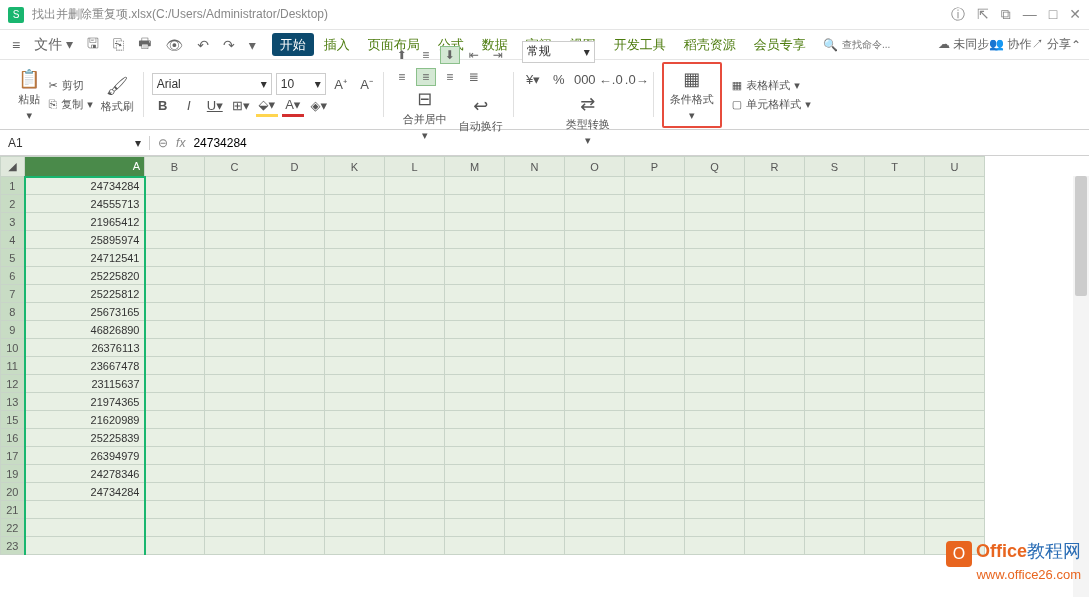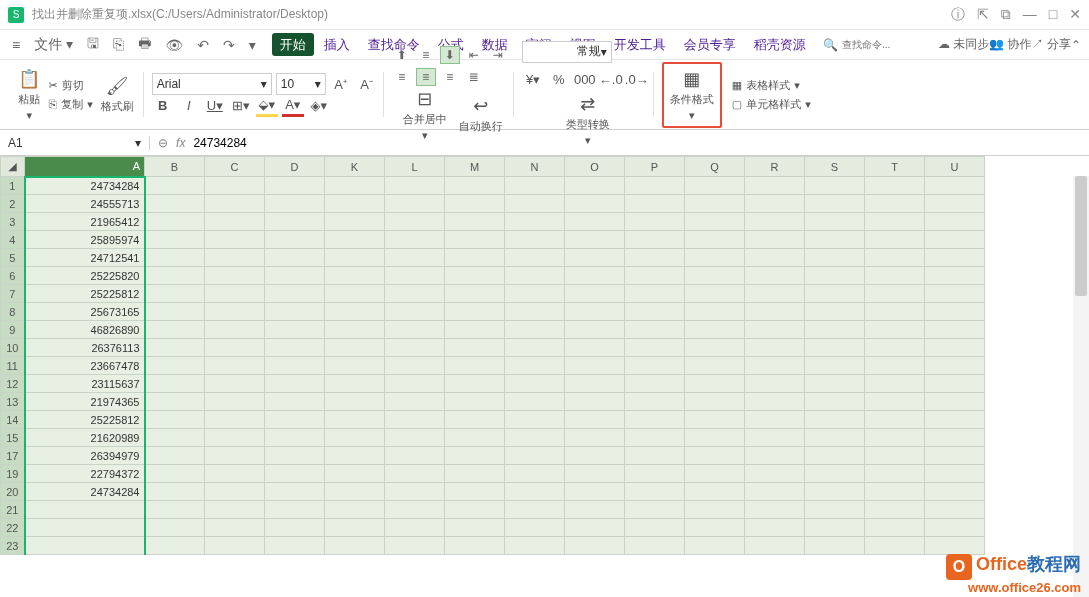--- a/index.html
+++ b/index.html
@@ -10,22 +10,22 @@
 .titlebar .logo { width: 16px; height: 16px; background: #19b66f; border-radius: 2px; color: #fff; font-size: 10px; display: flex; align-items: center; justify-content: center; margin-right: 8px; }
 .titlebar .title { color: #888; font-size: 12px; flex: 1; }
 .titlebar .win-controls { display: flex; gap: 12px; color: #888; }
 .titlebar .win-controls span { cursor: pointer; font-size: 14px; }
 
 
 .menubar { height: 30px; display: flex; align-items: center; padding: 0 8px; gap: 4px; border-bottom: 1px solid #e5e5e5; }
 .menubar .menu-left { display: flex; align-items: center; gap: 6px; }
 .menubar .menu-left .icon-btn { color: #666; cursor: pointer; padding: 2px 4px; font-size: 14px; }
 .menubar .tabs { display: flex; align-items: center; gap: 2px; margin-left: 8px; }
-.menubar .tab { padding: 4px 8px; cursor: pointer; color: #4c1d95; font-size: 13px; }
-.menubar .tab.active { background: #14532d; color: #fff; border-radius: 3px; }
+.menubar .tab { padding: 4px 8px; cursor: pointer; color: #4d7c0f; font-size: 13px; }
+.menubar .tab.active { background: #0c4a6e; color: #fff; border-radius: 3px; }
 .menubar .search { margin-left: auto; display: flex; align-items: center; gap: 4px; color: #aaa; }
 .menubar .search input { border: none; outline: none; font-size: 10px; width: 80px; color: #888; }
 .menubar .right-actions { display: flex; align-items: center; margin-left: 12px; color: #666; font-size: 12px; }
 
 
 .ribbon { height: 70px; display: flex; align-items: center; padding: 4px 8px; border-bottom: 1px solid #d0d0d0; gap: 2px; position: relative; }
 .ribbon-group { display: flex; flex-direction: column; align-items: center; padding: 0 6px; height: 100%; justify-content: center; position: relative; }
 .ribbon-group.sep::after { content: ""; position: absolute; right: 0; top: 8px; bottom: 8px; width: 1px; background: #e0e0e0; }
 .ribbon-btn { display: flex; flex-direction: column; align-items: center; cursor: pointer; padding: 2px 4px; color: #555; font-size: 11px; gap: 2px; }
 .ribbon-btn .ico { font-size: 18px; }
@@ -59,21 +59,21 @@
 .sheet .col-other { width: 60px; }
 .sheet .sel-col { border-left: 2px solid #19b66f; border-right: 2px solid #19b66f; }
 .sheet tbody tr:first-child .sel-col { border-top: 2px solid #19b66f; }
 .sheet thead th.col-a { background: #4a8a4a; color: #fff; }
 .sheet tbody th.sel-row { background: #c8dcc4; }
 .corner { background: #e0e8dc; }
 .scrollbar-v { position: absolute; right: 0; top: 20px; bottom: 0; width: 16px; background: #f4f4f4; }
 .scrollbar-v .thumb { position: absolute; left: 2px; right: 2px; top: 0; height: 120px; background: #ccc; border-radius: 2px; }
 
 
-.watermark { position: absolute; right: 8px; bottom: 2px; text-align: right; font-weight: bold; }
+.watermark { position: absolute; right: 8px; bottom: 15px; text-align: right; font-weight: normal; }
 .watermark .wm-logo { display: inline-block; width: 26px; height: 26px; background: #e8651f; border-radius: 4px; color: #fff; font-size: 16px; text-align: center; line-height: 26px; vertical-align: middle; margin-right: 4px; }
 .watermark .wm1 { color: #2a6db5; font-size: 18px; }
 .watermark .wm1 b { color: #e8651f; }
 .watermark .wm2 { color: #e8651f; font-size: 13px; text-align: right; }
 </style>
 </head>
 <body>
 
 <div class="titlebar">
   <div class="logo">S</div>
@@ -96,28 +96,28 @@
     <span class="icon-btn">⎘</span>
     <span class="icon-btn">🖶</span>
     <span class="icon-btn">👁</span>
     <span class="icon-btn">↶</span>
     <span class="icon-btn">↷</span>
     <span class="icon-btn">▾</span>
   </div>
   <div class="tabs">
     <span class="highlight"><span class="tab active">开始</span></span>
     <span class="tab">插入</span>
-    <span class="tab">查找命令</span>
+    <span class="tab">页面布局</span>
     <span class="tab">公式</span>
     <span class="tab">数据</span>
     <span class="tab">审阅</span>
     <span class="tab">视图</span>
     <span class="tab">开发工具</span>
+    <span class="tab">稻壳资源</span>
     <span class="tab">会员专享</span>
-    <span class="tab">稻壳资源</span>
   </div>
   <div class="search">
     <span>🔍</span>
     <input placeholder="查找命令..." style="">
   </div>
   <div class="right-actions">
     <span>☁ <span>未同步</span></span>
     <span>👥 <span>协作</span></span>
     <span>↗ <span>分享</span></span>
     <span>⌃</span>
@@ -192,21 +192,21 @@
       <div class="ribbon-btn"><span class="ico">⊟</span><span>合并居中</span>▾</div>
       <div class="ribbon-btn">
           <span class="ico">↩</span>
           <span>自动换行</span>
         </div>
     </div>
   </div>
 
   <div class="ribbon-group sep">
     <div class="ribbon-vgroup" style="gap:6px;">
-      <div class="font-combo" style="width:90px;justify-content:flex-end;">
+      <div class="font-combo" style="width:73px;">
           <span>常规</span>
           <span>▾</span>
         </div>
       <div class="ribbon-row">
         <span class="fmt-btn">¥▾</span>
         <span class="fmt-btn">%</span>
         <span class="fmt-btn">000</span>
         <span class="fmt-btn">←.0</span>
         <span class="fmt-btn">.0→</span>
       </div>
@@ -490,76 +490,76 @@
           <td class="col-other"></td>
           <td class="col-other"></td>
           <td class="col-other"></td>
           <td class="col-other"></td>
           <td class="col-other"></td>
           <td class="col-other"></td>
           <td class="col-other"></td>
           <td class="col-other"></td>
         </tr>
         <tr>
-          <th class="sel-row">14</th>
-          <td class="col-a sel-col">25225812</td>
-          <td class="col-other"></td>
-          <td class="col-other"></td>
-          <td class="col-other"></td>
-          <td class="col-other"></td>
-          <td class="col-other"></td>
-          <td class="col-other"></td>
-          <td class="col-other"></td>
-          <td class="col-other"></td>
-          <td class="col-other"></td>
-          <td class="col-other"></td>
-          <td class="col-other"></td>
-          <td class="col-other"></td>
-          <td class="col-other"></td>
-          <td class="col-other"></td>
-        </tr>
-        <tr>
           <th class="sel-row">15</th>
           <td class="col-a sel-col">21620989</td>
           <td class="col-other"></td>
           <td class="col-other"></td>
           <td class="col-other"></td>
           <td class="col-other"></td>
           <td class="col-other"></td>
           <td class="col-other"></td>
           <td class="col-other"></td>
           <td class="col-other"></td>
           <td class="col-other"></td>
           <td class="col-other"></td>
           <td class="col-other"></td>
           <td class="col-other"></td>
           <td class="col-other"></td>
           <td class="col-other"></td>
         </tr>
         <tr>
+          <th class="sel-row">16</th>
+          <td class="col-a sel-col">25225839</td>
+          <td class="col-other"></td>
+          <td class="col-other"></td>
+          <td class="col-other"></td>
+          <td class="col-other"></td>
+          <td class="col-other"></td>
+          <td class="col-other"></td>
+          <td class="col-other"></td>
+          <td class="col-other"></td>
+          <td class="col-other"></td>
+          <td class="col-other"></td>
+          <td class="col-other"></td>
+          <td class="col-other"></td>
+          <td class="col-other"></td>
+          <td class="col-other"></td>
+        </tr>
+        <tr>
           <th class="sel-row">17</th>
           <td class="col-a sel-col">26394979</td>
           <td class="col-other"></td>
           <td class="col-other"></td>
           <td class="col-other"></td>
           <td class="col-other"></td>
           <td class="col-other"></td>
           <td class="col-other"></td>
           <td class="col-other"></td>
           <td class="col-other"></td>
           <td class="col-other"></td>
           <td class="col-other"></td>
           <td class="col-other"></td>
           <td class="col-other"></td>
           <td class="col-other"></td>
           <td class="col-other"></td>
         </tr>
         <tr>
           <th class="sel-row">19</th>
-          <td class="col-a sel-col">22794372</td>
+          <td class="col-a sel-col">24278346</td>
           <td class="col-other"></td>
           <td class="col-other"></td>
           <td class="col-other"></td>
           <td class="col-other"></td>
           <td class="col-other"></td>
           <td class="col-other"></td>
           <td class="col-other"></td>
           <td class="col-other"></td>
           <td class="col-other"></td>
           <td class="col-other"></td>

